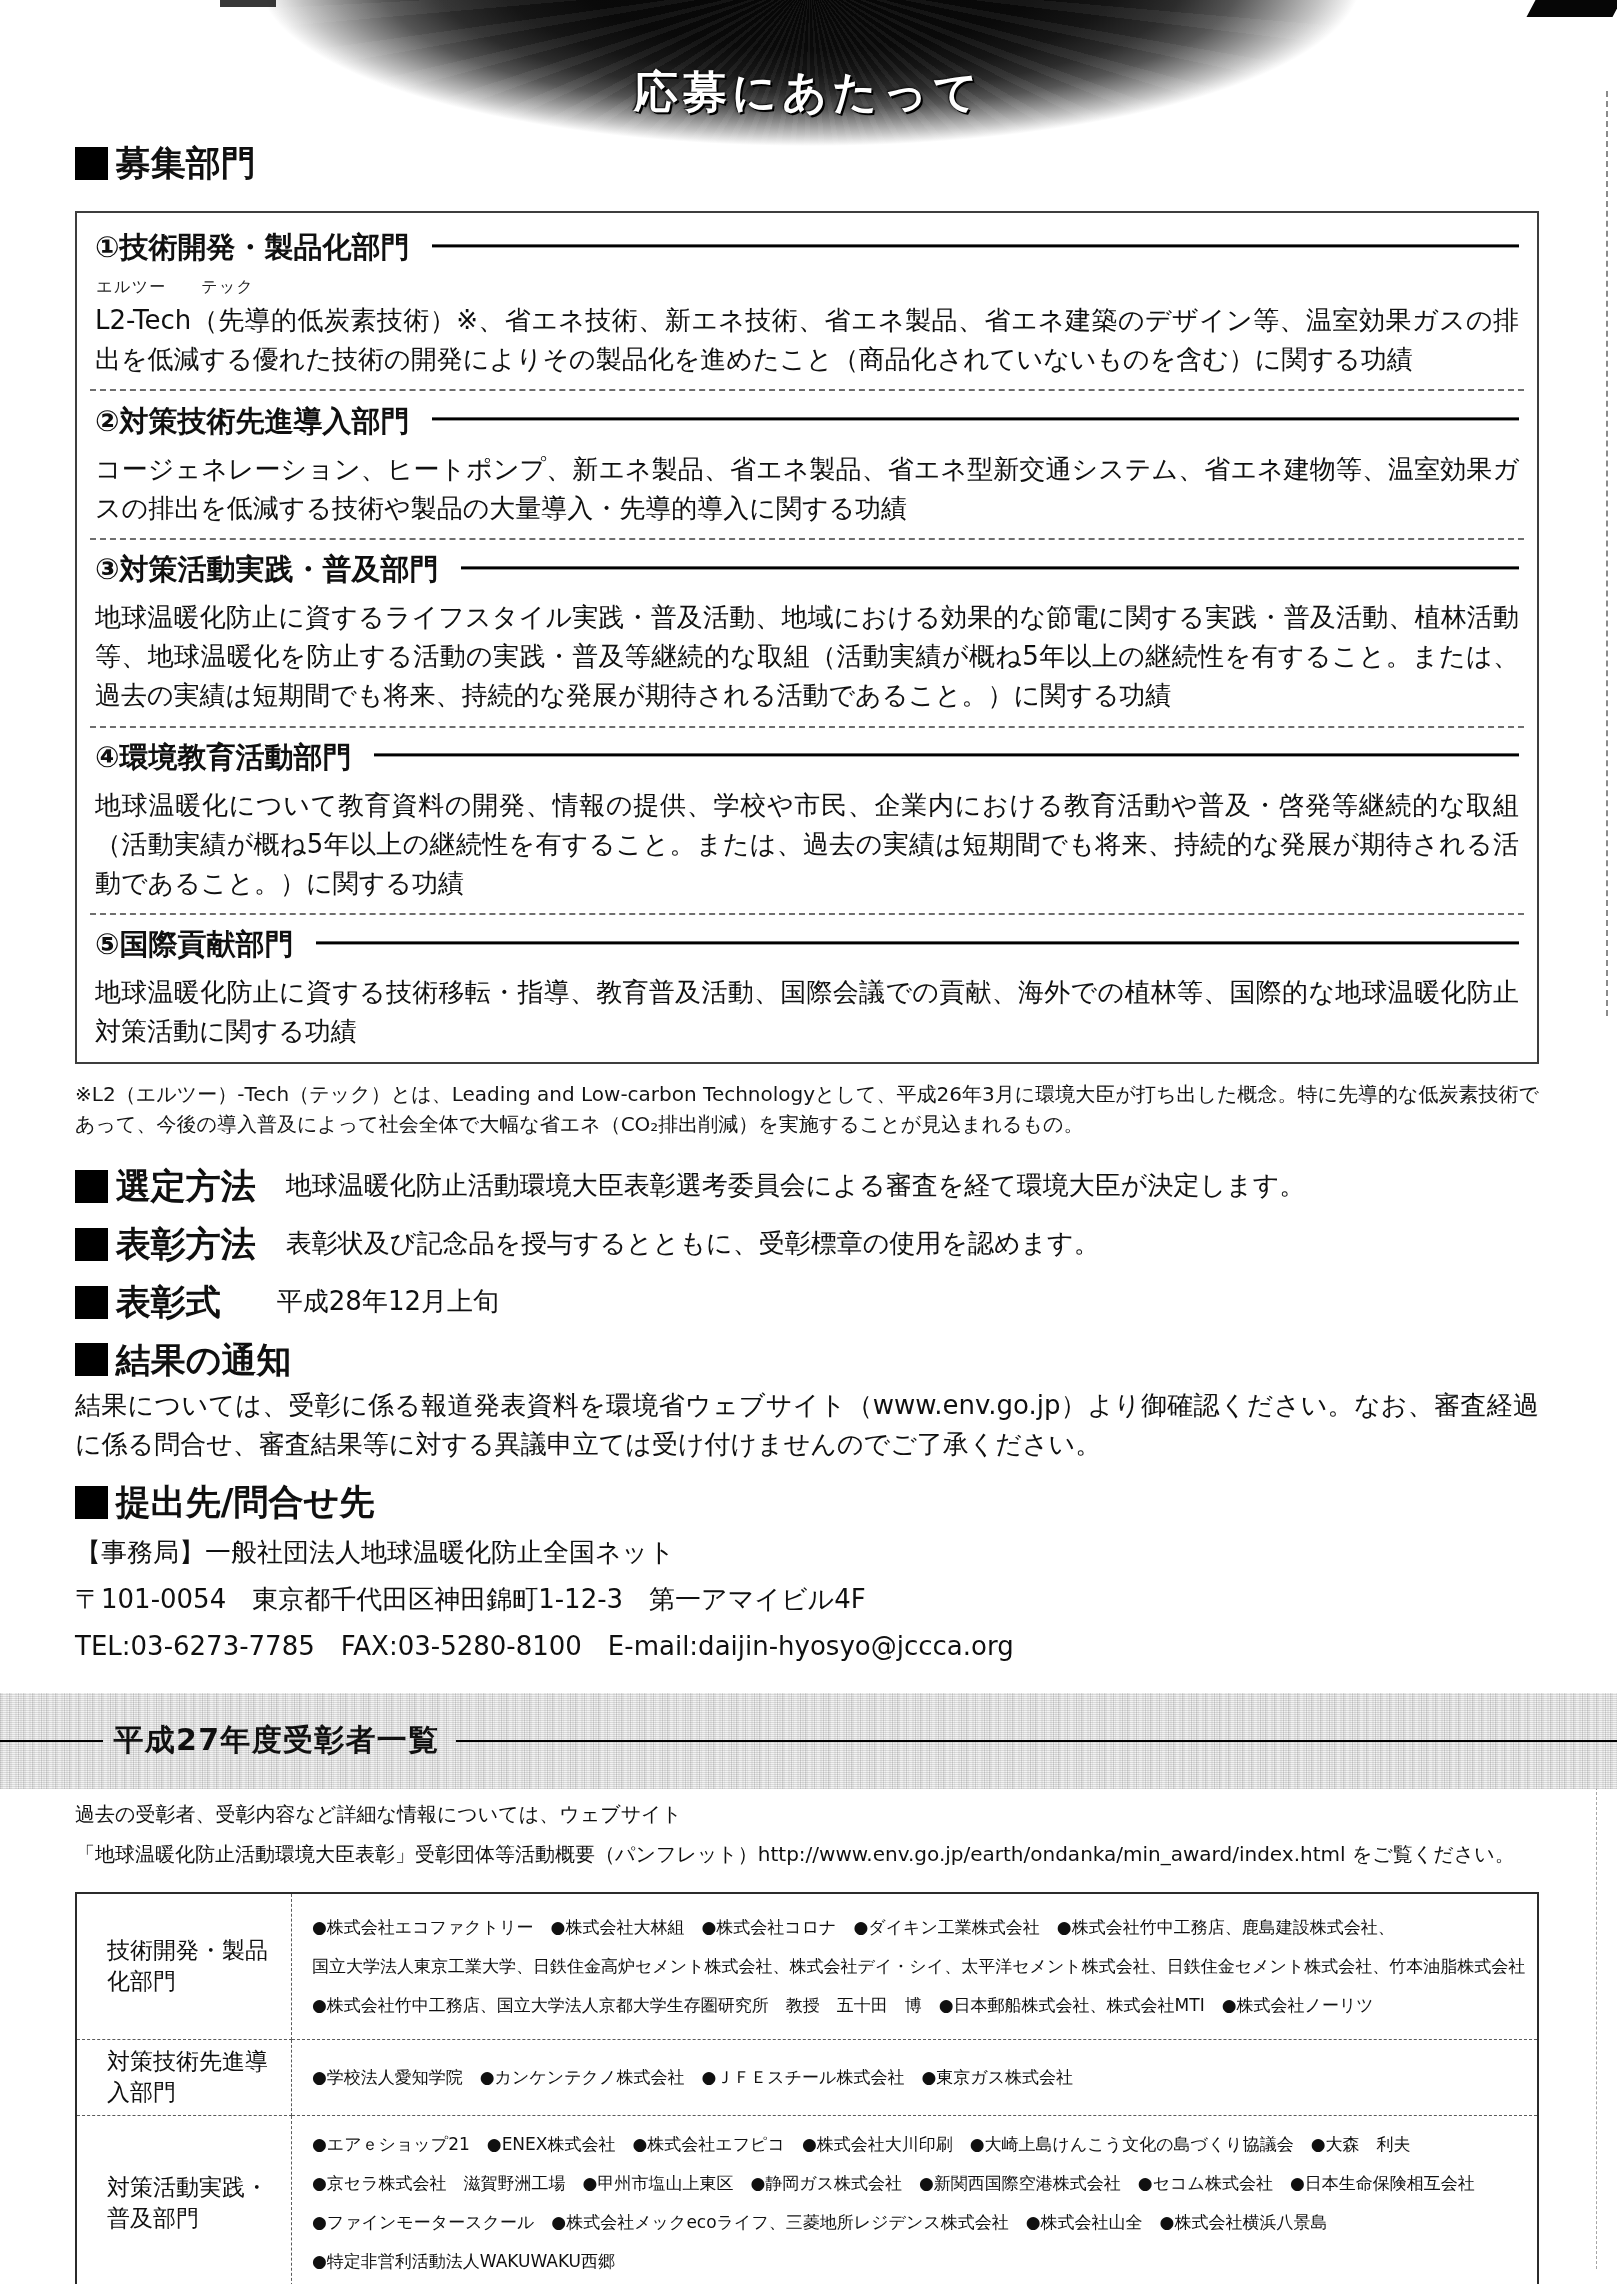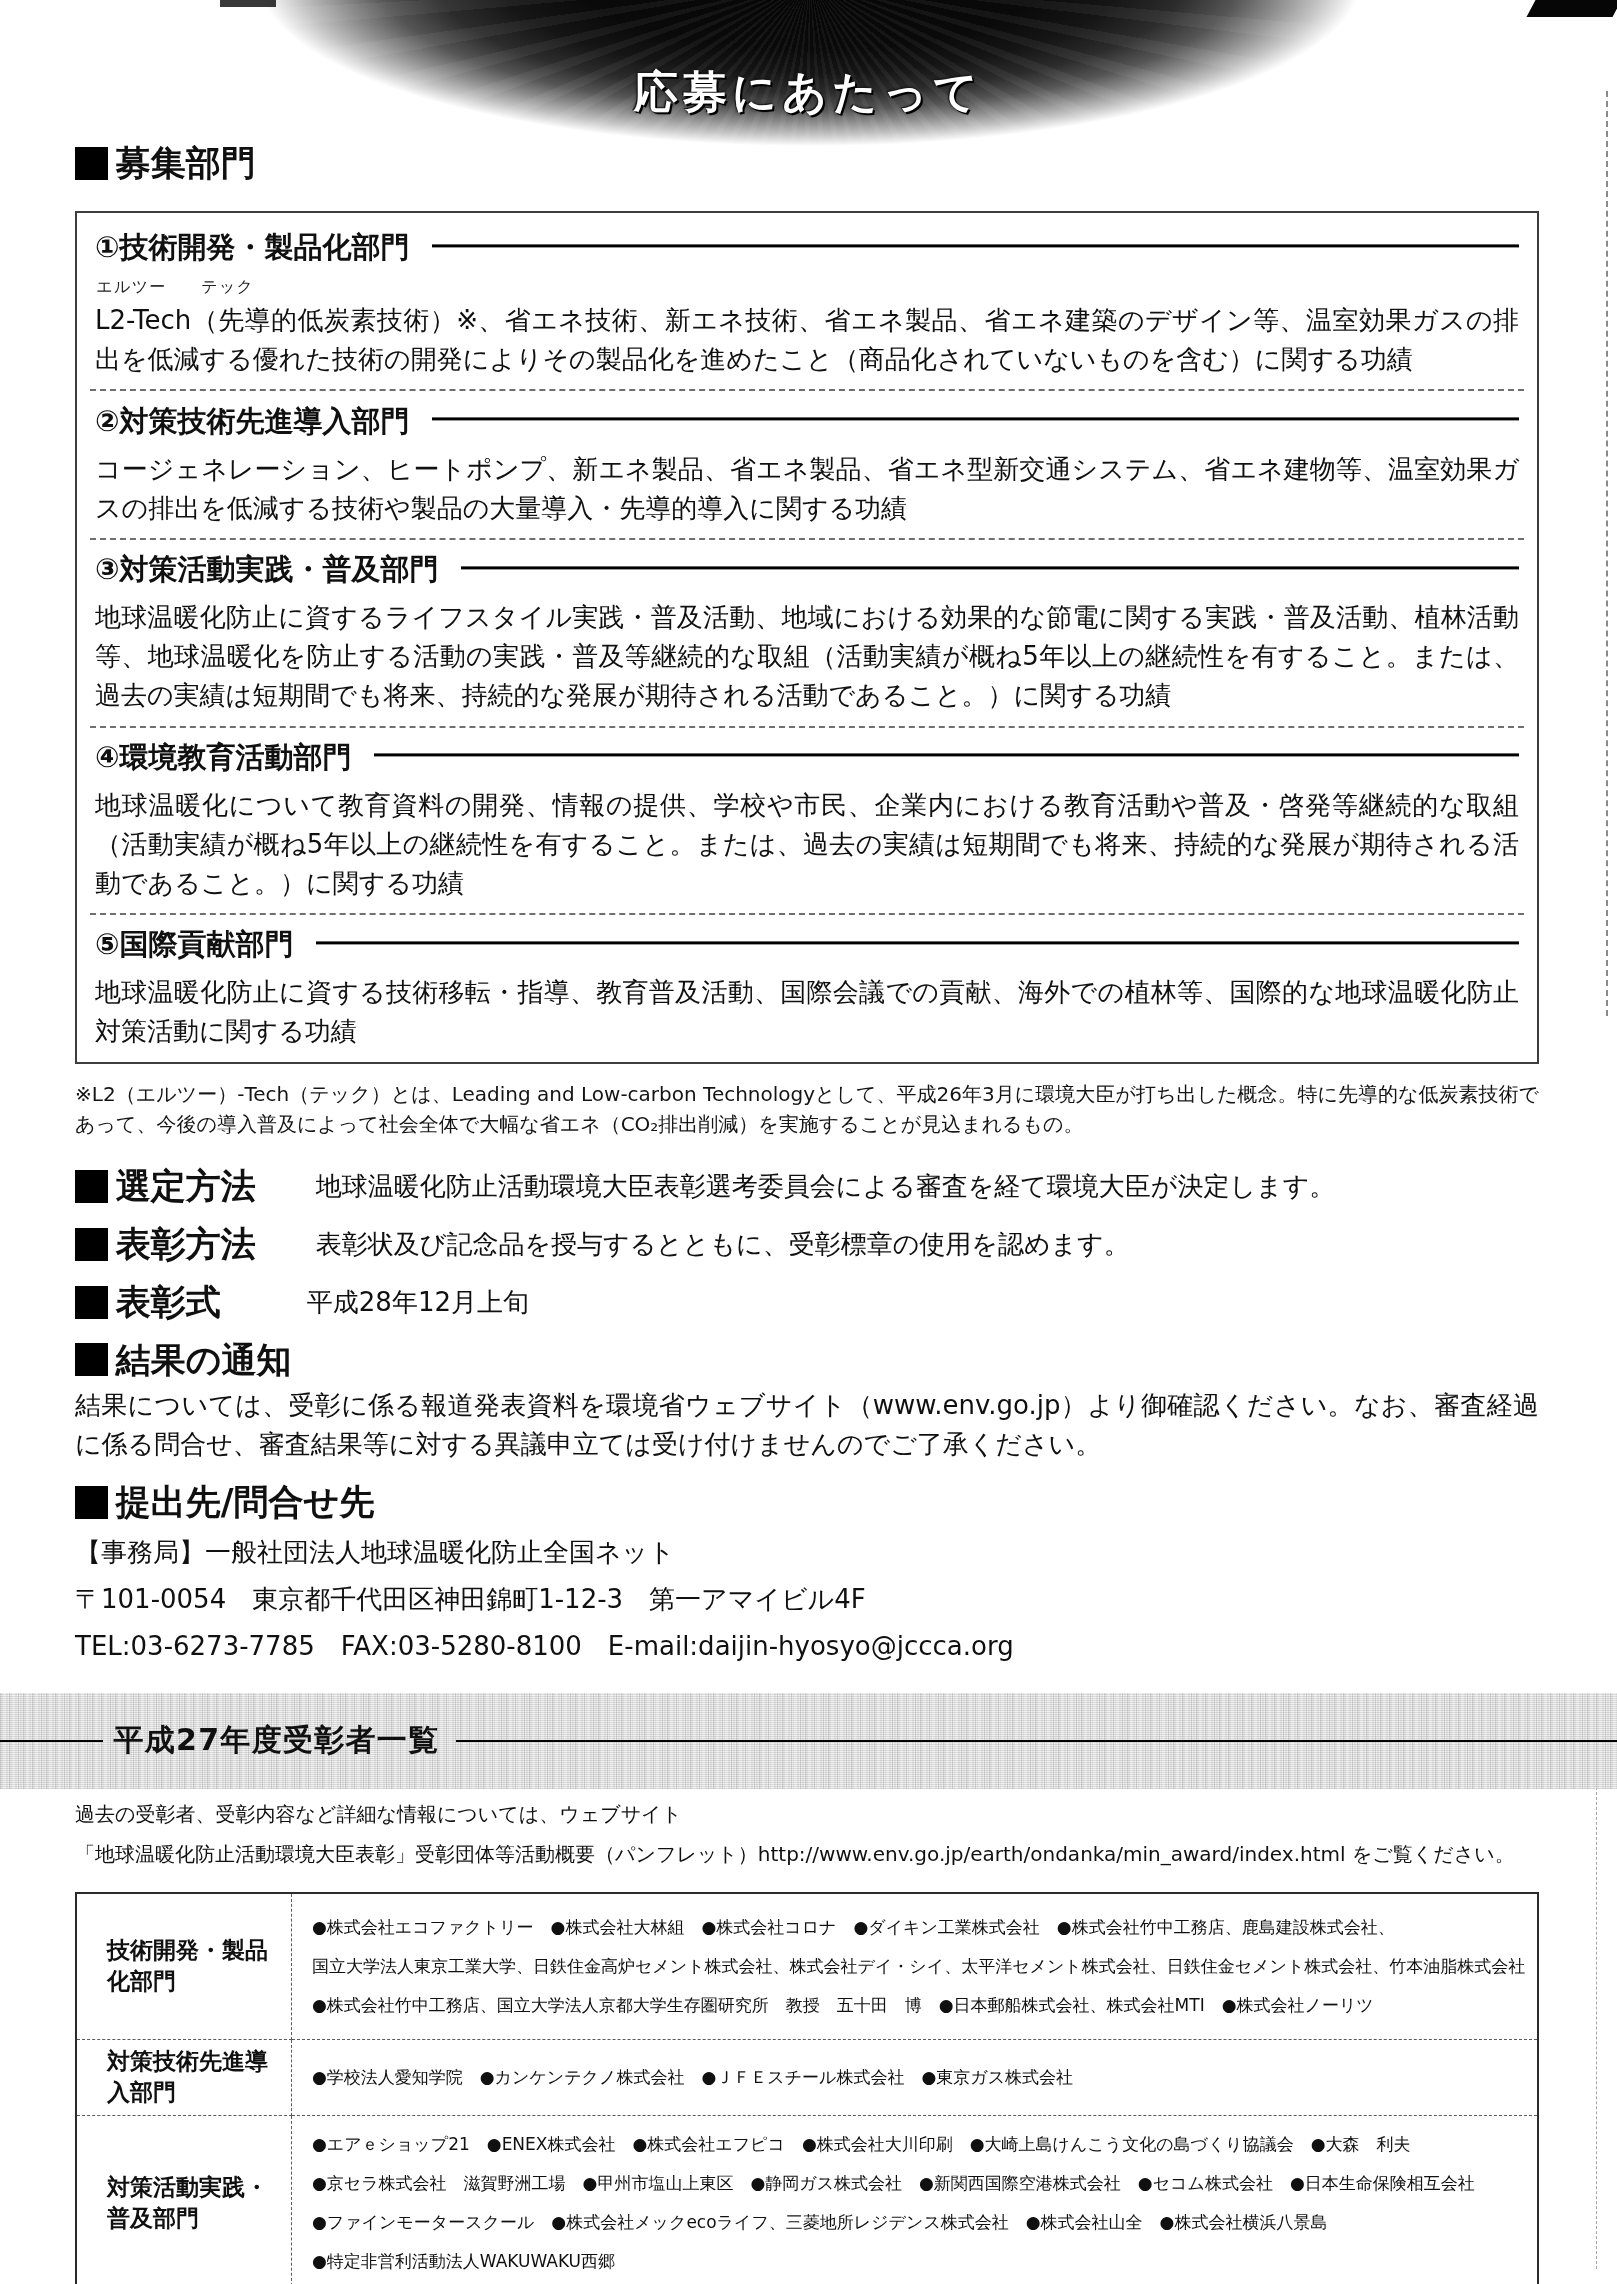--- a/index.html
+++ b/index.html
@@ -37,21 +37,21 @@
   .sections-box{margin-top:29px;border:2px solid #3d3d3d;padding:15.6px 18px 10.4px 18px;}
   .sec-head{display:flex;align-items:center;}
   .sec-title{font-size:29px;font-weight:700;white-space:nowrap;}
   .sec-rule{flex:1;border-top:3.9px solid #000;margin-left:22px;transform:translateY(-2.6px);}
   .ruby{font-size:16px;letter-spacing:1.3px;margin:9px 0 -5.2px 1.3px;color:#222;}
   .sec-body{font-size:26px;line-height:1.5;margin:7.8px 0 0 0;text-align:justify;}
   .sec-sep{border-top:2px dashed #6f6f6f;margin:10.4px -5.2px;}
   
   .footnote{font-size:20px;line-height:1.5;margin-top:15.6px;text-align:justify;color:#141414;}
   
-  .m-row{display:flex;align-items:center;margin-top:21px;gap:30px;}
+  .m-row{display:flex;align-items:flex-start;margin-top:21px;}
   .m-row.first{margin-top:29px;}
   .m-text{font-size:26px;margin-left:30px;white-space:nowrap;}
   .m-text.ml-lg{margin-left:56px;}
   .h1-block{margin-top:21px;}
   .notice-body{font-size:26px;line-height:1.48;margin:7.8px 0 0 0;text-align:justify;}
   .contact-line{font-size:26px;line-height:1.55;margin-top:7px;white-space:nowrap;}
   .contact-line.cl-first{margin-top:11px;}
   
   .band{
     margin:26px -78px 0 -75px;height:96px;position:relative;
@@ -62,21 +62,21 @@
       #f2f2f2;
   }
   .band-line-left{width:103px;border-top:2.6px solid #000;flex:none;}
   .band-title{font-size:30px;font-weight:700;letter-spacing:1.3px;margin:0 17px 0 10.4px;white-space:nowrap;}
   .band-line-right{flex:1;border-top:2.6px solid #000;}
   .intro{font-size:20px;line-height:1.45;margin-top:11.7px;white-space:nowrap;}
   .intro.second{margin-top:10.4px;}
   
   table.winners{width:100%;border-collapse:collapse;margin-top:23.4px;border:2px solid #2b2b2b;}
   table.winners td{border:1.3px dashed #5a5a5a;vertical-align:middle;}
-  td.cat{width:306px;font-size:23px;font-weight:700;padding:6.5px 6.5px 6.5px 30px;}
+  td.cat{width:306px;font-size:23px;font-weight:400;padding:6.5px 6.5px 6.5px 30px;}
   td.win{font-size:17px;line-height:2.3;padding:9px 11.7px 9px 19.5px;}
   .win-line{white-space:nowrap;}
   tr.r1{height:146px;} tr.r2{height:55px;} tr.r3{height:146px;} tr.r4{height:81px;}
 </style>
 </head>
 <body>
 
 <div class="page">
 
   <div class="oval"></div>

